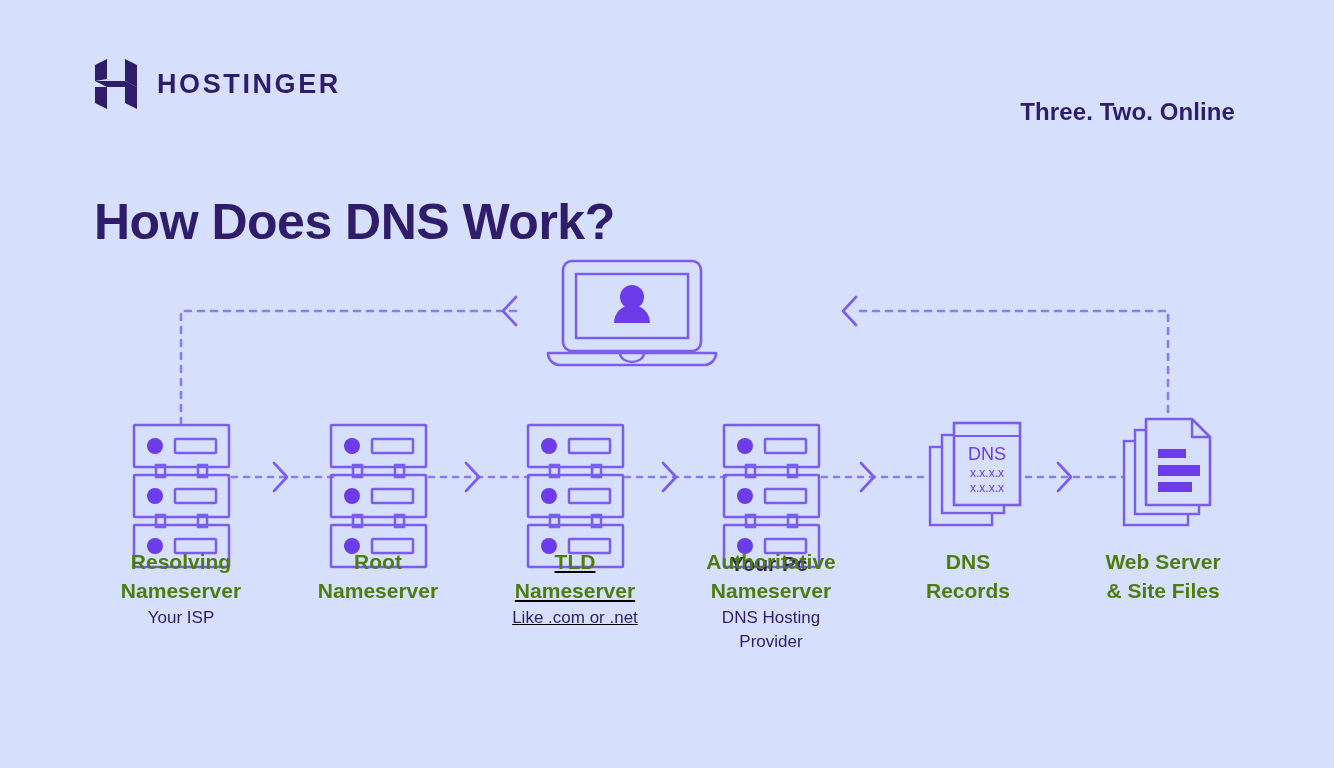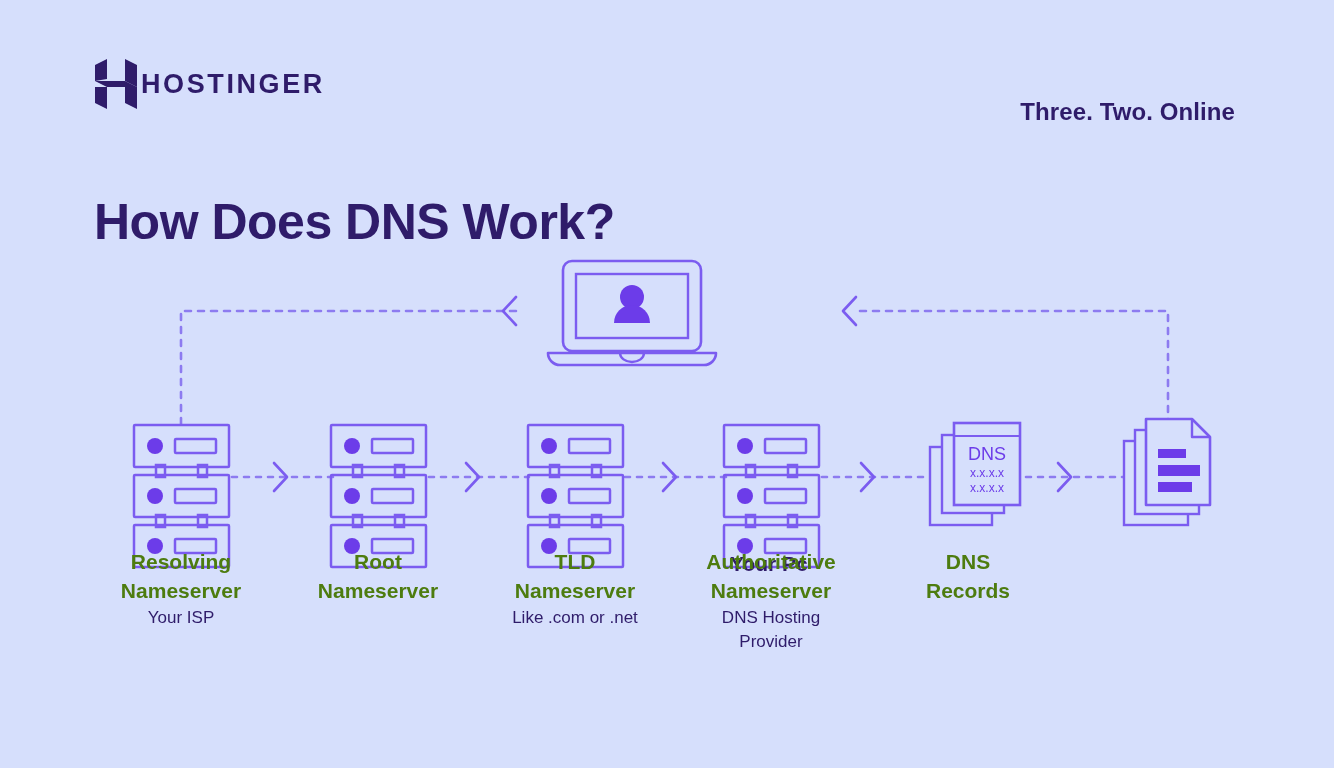--- a/index.html
+++ b/index.html
@@ -21,21 +21,21 @@
     height: 768px;
   }
 
   
   .brand {
     position: absolute;
     left: 95px;
     top: 59px;
     display: flex;
     align-items: center;
-    gap: 4px;
+    gap: 20px;
   }
   .brand-mark {
     width: 42px;
     height: 50px;
     display: block;
   }
   .brand-name {
     font-size: 27px;
     font-weight: 700;
     letter-spacing: 2.6px;
@@ -251,34 +251,39 @@
 Nameserver</div>
       <div class="node-sub">Your ISP</div>
     </div>
 
     <div class="node-label" style="left:378px; top:300px;">
       <div class="node-title">Root
 Nameserver</div>
       <div class="node-sub"></div>
     </div>
 
-    <div class="node-label" style="left:575px; top:300px;">
+    <div class="node-label" style="left:575px; top:300px;text-decoration:underline;">
       <div class="node-title">TLD
 Nameserver</div>
       <div class="node-sub">Like .com or .net</div>
     </div>
 
     <div class="node-label" style="left:771px; top:300px;">
       <div class="node-title">Authoritative
 Nameserver</div>
       <div class="node-sub">DNS Hosting
 Provider</div>
     </div>
 
     <div class="node-label" style="left:968px; top:300px;">
       <div class="node-title">DNS
 Records</div>
       <div class="node-sub"></div>
     </div>
 
+    <div class="node-label" style="left:1163px; top:300px;">
+      <div class="node-title">Web Server
+&amp; Site Files</div>
+      <div class="node-sub"></div>
+    </div>
 
   </div>
 </div>
 
 </body></html>

